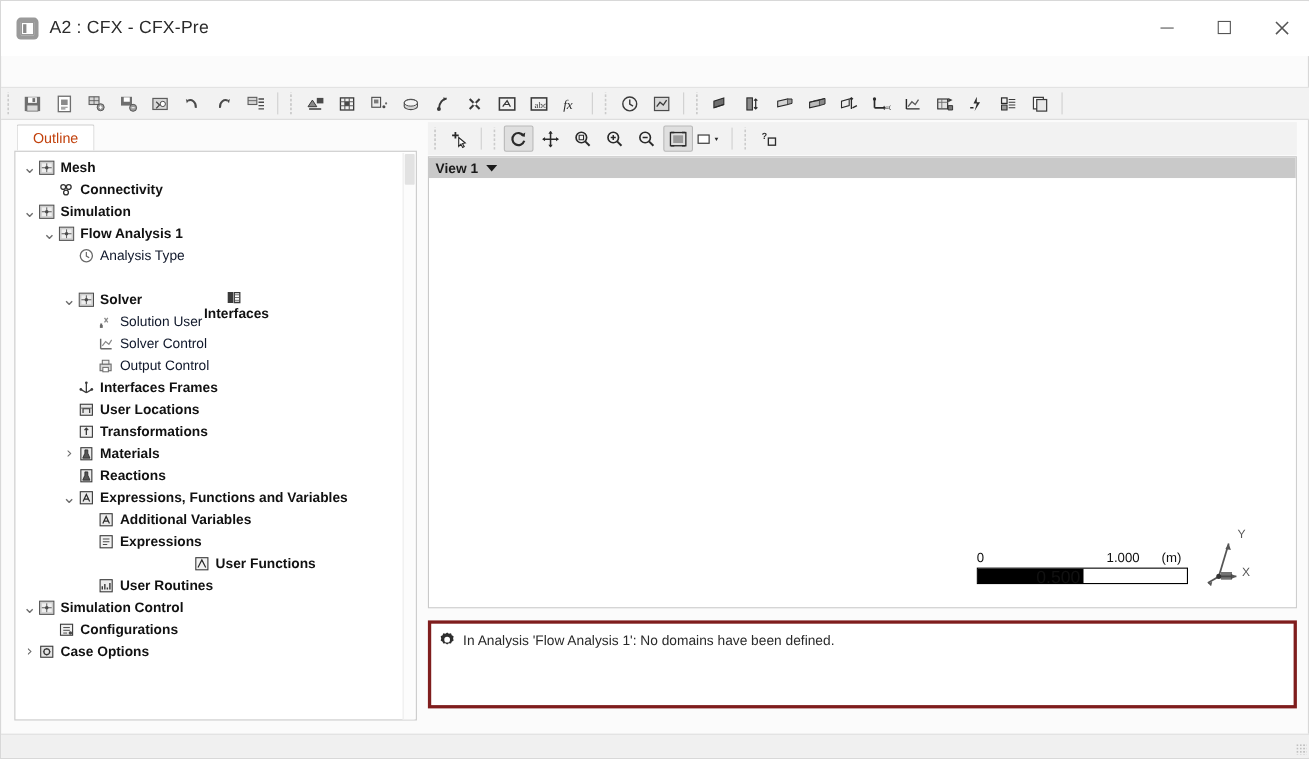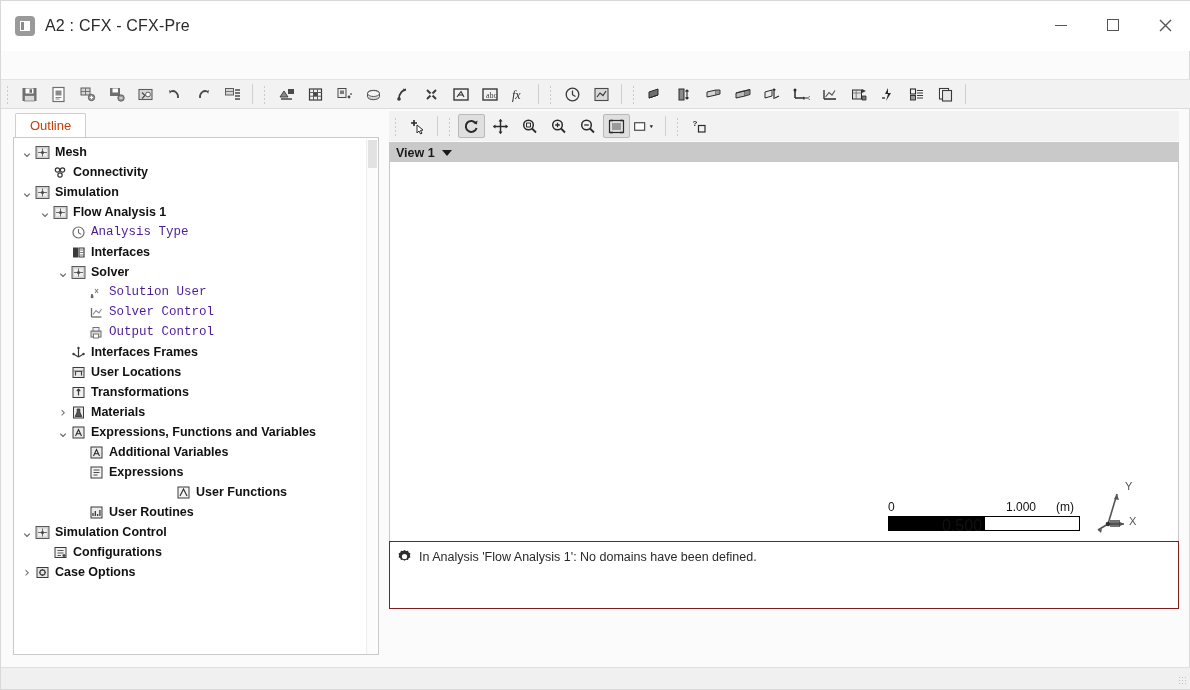--- a/index.html
+++ b/index.html
@@ -113,21 +113,21 @@
     width:14px; height:20px; flex:none; display:flex; align-items:center; justify-content:center;
     color:#6e6e6e; font-size:10px; font-family:"DejaVu Sans", sans-serif;
   }
   .nic{
     width:16px; height:16px; flex:none; margin-right:5px;
     display:flex; align-items:center; justify-content:center;
   }
   .nic svg{ display:block; }
   .nlabel{ color:#111; }
   .node.bold .nlabel{ font-weight:bold; color:#111; }
-  .node.dim .nlabel{ color:#4c1d95; font-weight:normal;font-family:Liberation Mono, monospace; }
+  .node.dim .nlabel{ color:#0f172a; font-weight:normal; }
 
   
   .viewer-toolbar{
     position:absolute; left:388px; top:110px; width:790px; height:30px;
     background:#f2f2f2; display:flex; align-items:center;
   }
   .viewer-panel{
     position:absolute; left:388px; top:141px; width:790px; height:411px;
     background:#ffffff; border:1px solid #c9c9c9; overflow:hidden;
   }
@@ -154,22 +154,22 @@
   }
   .sb-bar .half{ position:absolute; left:0; top:0; width:96px; height:100%; background:#000; }
   .sb-mid{ position:absolute; left:54px; top:17px; font-size:16px; color:#111; }
 
   .triad{ position:absolute; left:694px; top:318px; width:60px; height:58px; }
   .triad .ax-y{ position:absolute; left:41px; top:0px; font-size:11px; color:#555; }
   .triad .ax-x{ position:absolute; left:45px; top:35px; font-size:11px; color:#555; }
 
   
   .msg-panel{
-    position:absolute; left:388px; top:540px; width:790px; height:68px;
-    background:#ffffff; border:1px solid #7f1d1d; overflow:hidden;
+    position:absolute; left:388px; top:563px; width:790px; height:80px;
+    background:#ffffff; border:3px solid #7f1d1d; overflow:hidden;
   }
   .msg-row{
     display:flex; align-items:center; gap:7px;
     padding:7px 0 0 7px; font-size:12.5px; color:#2a2a2a;
   }
   .msg-icon{ width:15px; height:15px; flex:none; }
 
   
   .statusbar{
     position:absolute; left:0; bottom:0; width:1190px; height:22px;
@@ -485,21 +485,21 @@
         <div class="node dim" style="padding-left: 42px;">
           <span class="chev"></span>
           <span class="nic">
             <svg width="15" height="15" viewBox="0 0 15 15">
               <circle cx="7.5" cy="7.5" r="5.5" fill="none" stroke="#6a6a6a" stroke-width="1.2"></circle>
               <path d="M7.5 4 v3.8 l2.6 1.6" stroke="#6a6a6a" stroke-width="1.1" fill="none"></path>
             </svg>
           </span>
           <span class="nlabel">Analysis Type</span>
         </div>
-        <div class="node bold" style="padding-left: 42px;">
+        <div class="node bold" style="padding-left: 42px; flex-direction: column;">
           <span class="chev"></span>
           <span class="nic">
             <svg width="15" height="15" viewBox="0 0 15 15">
               <path d="M2 2.5 h5 v10 h-5 z" fill="#3a3a3a"></path>
               <path d="M8 3 h5 v9 h-5 z" fill="none" stroke="#3a3a3a" stroke-width="1.2"></path>
               <path d="M8.5 5 h4 M8.5 7.5 h4 M8.5 10 h4" stroke="#6a6a6a" stroke-width="0.9"></path>
             </svg>
           </span>
           <span class="nlabel">Interfaces</span>
         </div>
@@ -583,20 +583,30 @@
         </div>
         <div class="node bold" style="padding-left: 42px;">
           <span class="chev" style="font-size: 14px;">›</span>
           <span class="nic">
             <svg width="15" height="15" viewBox="0 0 15 15">
               <rect x="2.5" y="2" width="10" height="11" fill="#ececec" stroke="#3a3a3a" stroke-width="1"></rect>
               <path d="M6.2 4 h2.6 v3 l2 4.5 h-6.6 l2 -4.5 z" fill="#555" stroke="#2a2a2a" stroke-width="0.8"></path>
             </svg>
           </span>
           <span class="nlabel">Materials</span>
+        </div>
+        <div class="node bold" style="padding-left: 42px;">
+          <span class="chev"></span>
+          <span class="nic">
+            <svg width="15" height="15" viewBox="0 0 15 15">
+              <rect x="2.5" y="2" width="10" height="11" fill="#ececec" stroke="#3a3a3a" stroke-width="1"></rect>
+              <path d="M6.2 4 h2.6 v3 l2 4.5 h-6.6 l2 -4.5 z" fill="#555" stroke="#2a2a2a" stroke-width="0.8"></path>
+            </svg>
+          </span>
+          <span class="nlabel">Reactions</span>
         </div>
         <div class="node bold" style="padding-left: 42px;">
           <span class="chev" style="font-size: 15px; line-height: 6px;">⌄</span>
           <span class="nic">
             <svg width="15" height="15" viewBox="0 0 15 15">
               <rect x="2" y="2" width="11" height="11" fill="#ececec" stroke="#3a3a3a" stroke-width="1"></rect>
               <path d="M4.5 11 L7.5 4.5 L10.5 11 M5.6 8.8 h3.9" stroke="#2a2a2a" stroke-width="1.1" fill="none"></path>
             </svg>
           </span>
           <span class="nlabel">Expressions, Functions and Variables</span>

